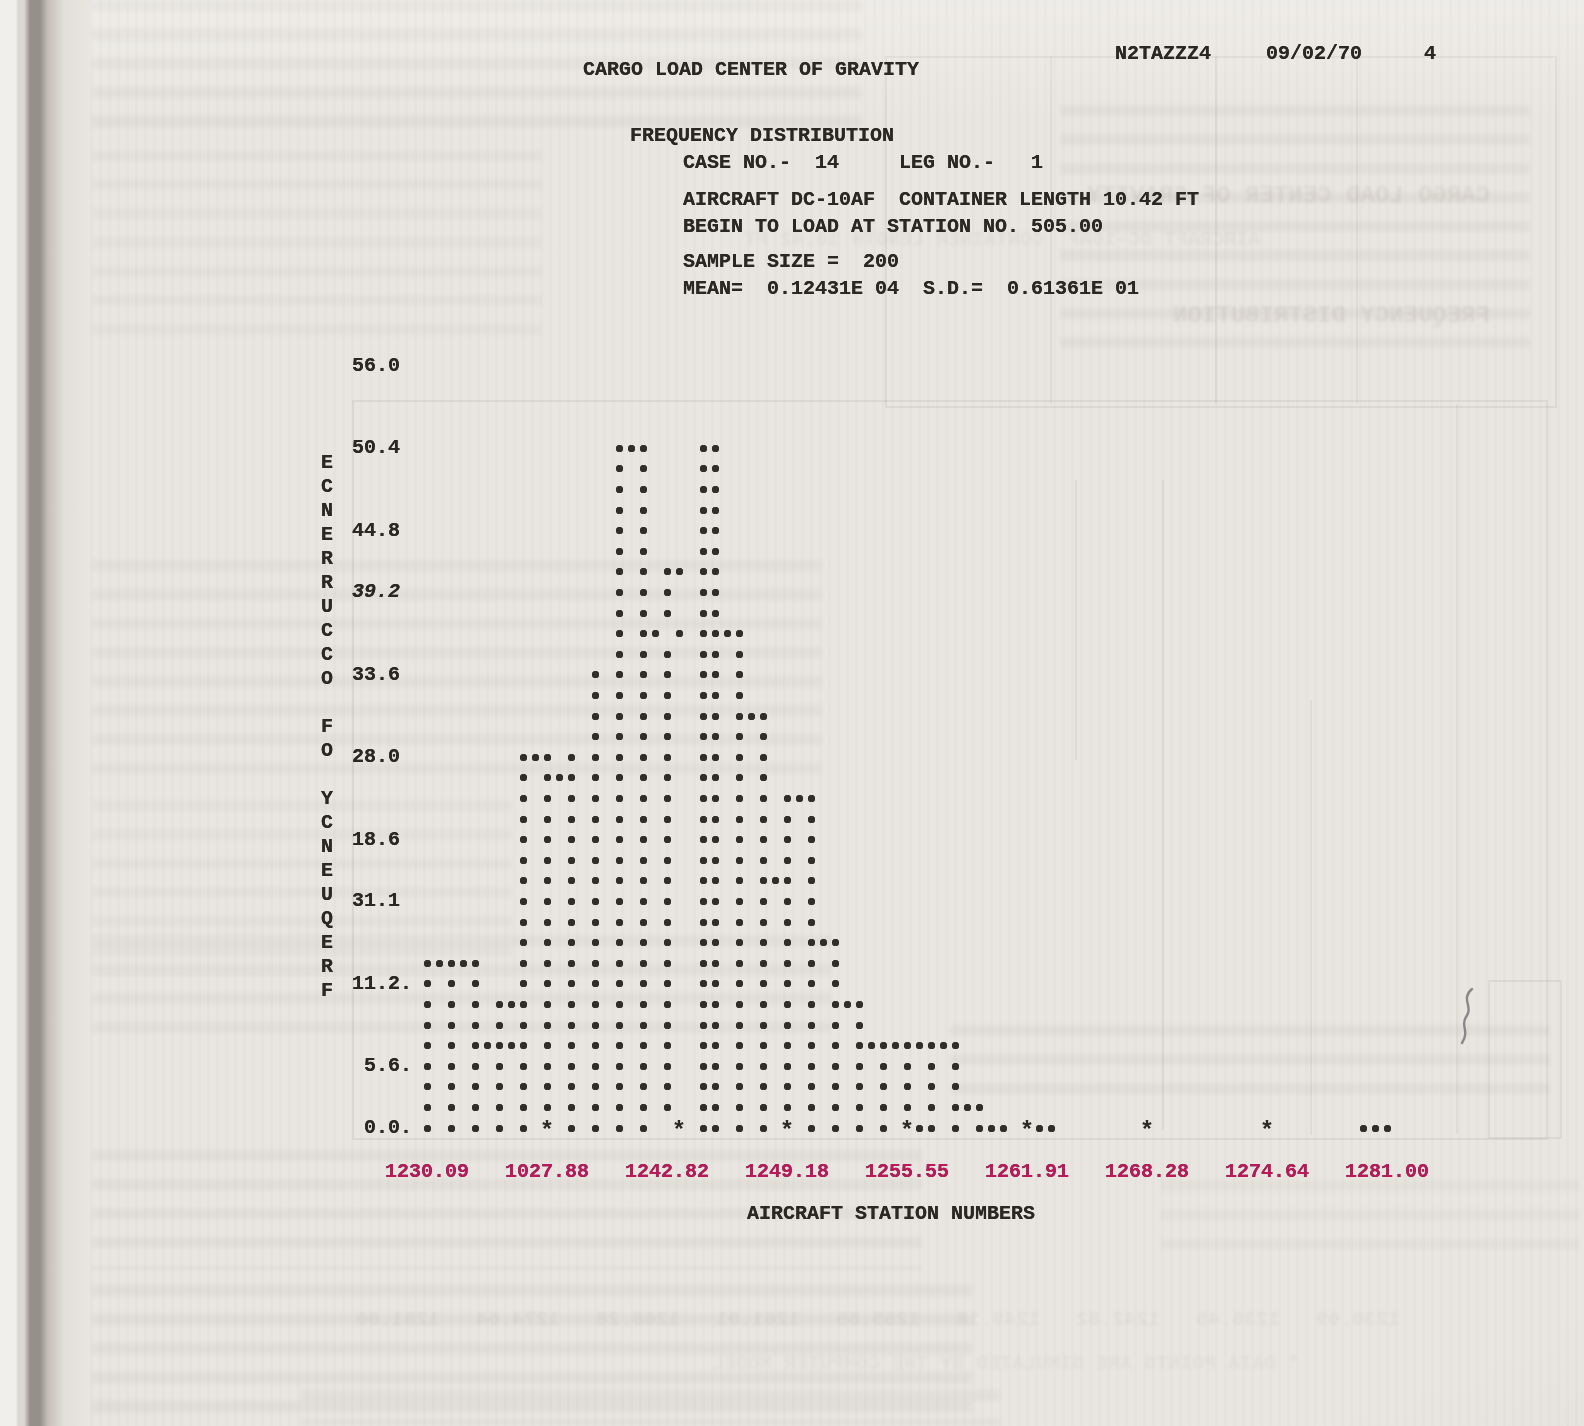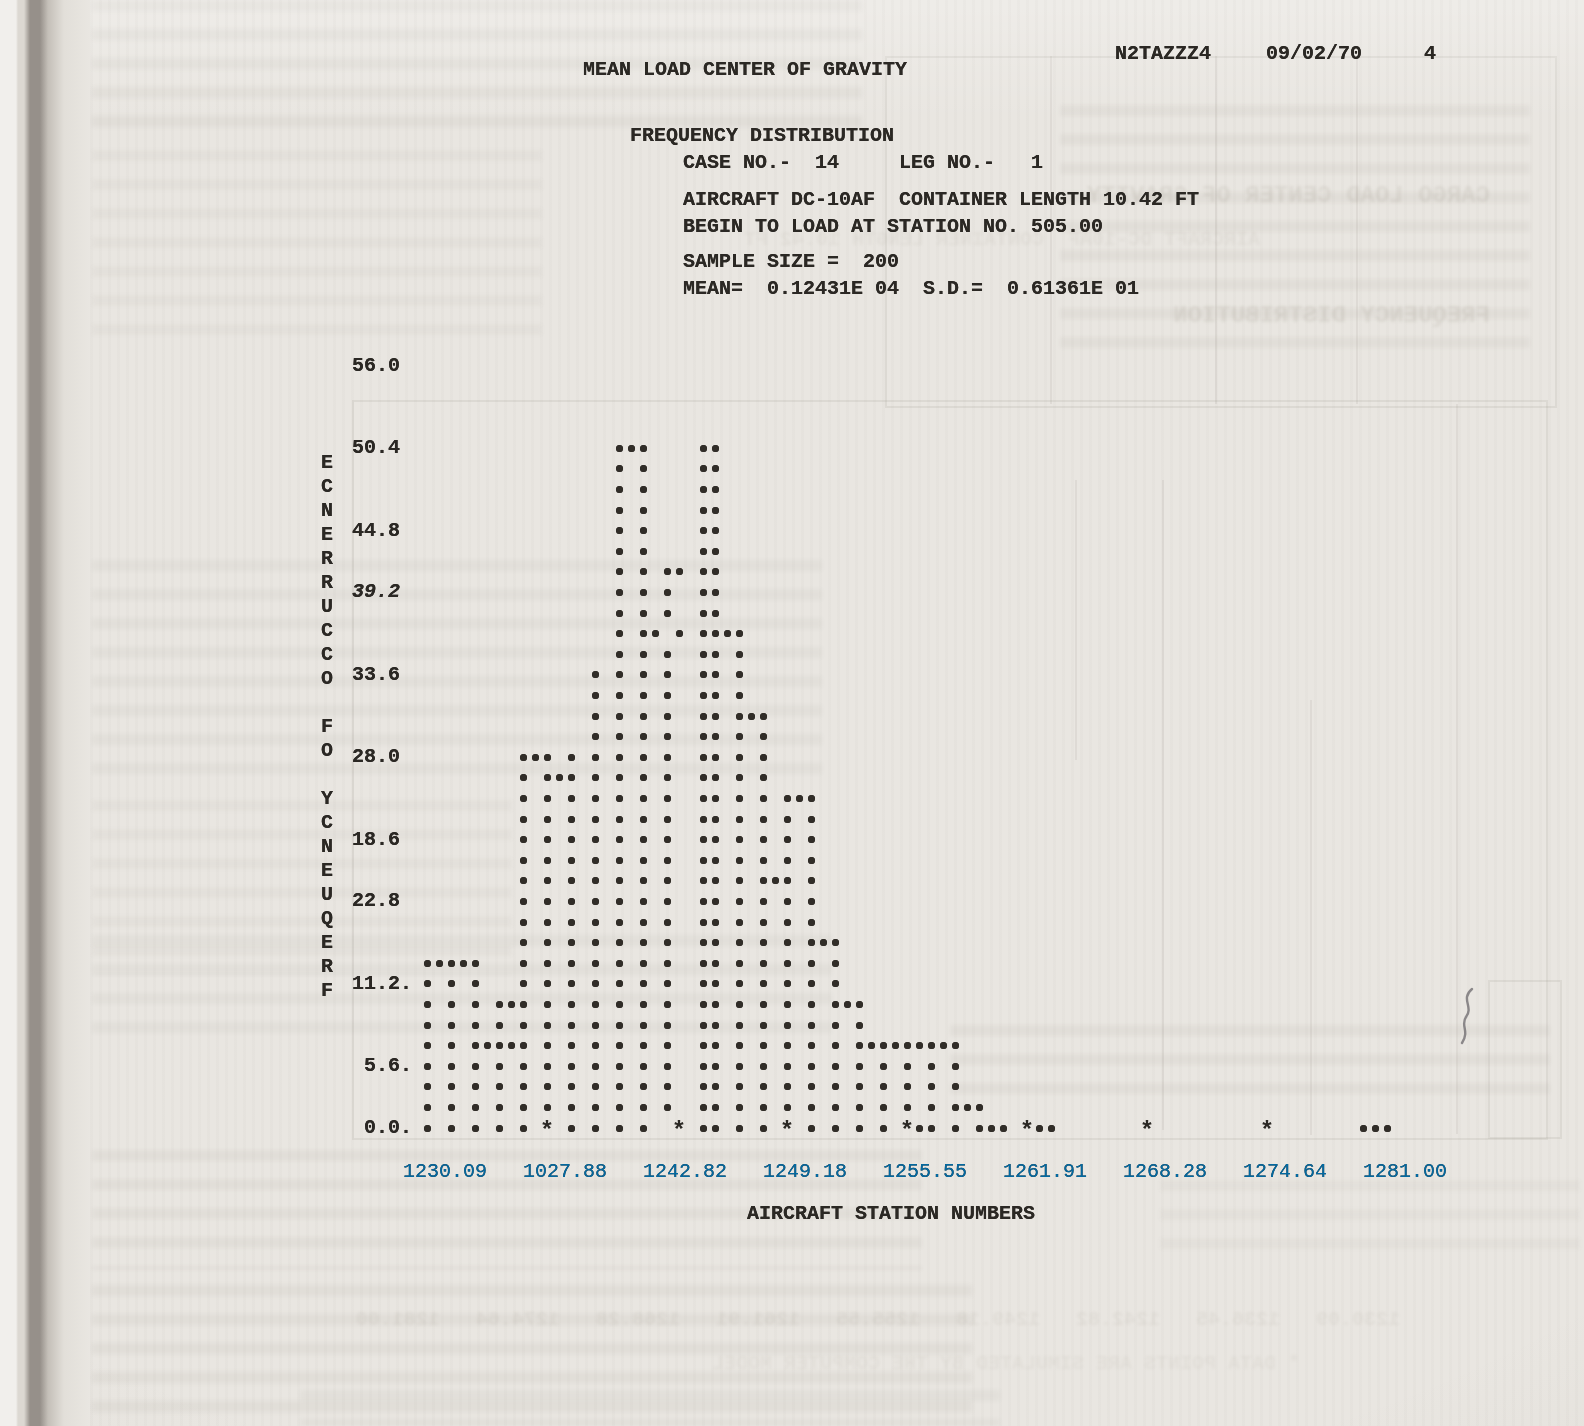--- a/index.html
+++ b/index.html
@@ -17,21 +17,21 @@
   }
   .page-edge{
     position:absolute; left:0; top:0; width:90px; height:100%;
     background:linear-gradient(90deg,#f1efec 0 16px,#dcd8d2 18px 24px,#96908a 30px 40px,#c4bfb8 48px,#e2dfd9 64px,#e9e6e1 90px);
   }
   .mono{ position:absolute; white-space:pre; font-weight:700; font-size:20px; color:#2b2824; letter-spacing:0; line-height:24px; text-shadow:0 0 0.5px #2b2824; }
   .dot{ position:absolute; width:7px; height:7px; border-radius:50%; background:#312d28; box-shadow:0 0 0.6px #312d28; }
   .star{ position:absolute; width:16px; text-align:center; font-family:"Liberation Mono",monospace; font-weight:700; font-size:24px; color:#2b2824; }
   .yletter{ position:absolute; width:14px; text-align:center; font-weight:700; font-size:20px; color:#2b2824; font-family:"Liberation Mono",monospace; text-shadow:0 0 0.5px #2b2824;}
   .ytick{ position:absolute; width:72px; text-align:right; font-weight:700; font-size:20px; color:#2b2824; font-family:"Liberation Mono",monospace; white-space:pre; text-shadow:0 0 0.5px #2b2824;}
-  .xtick{ position:absolute; width:120px; text-align:right; font-weight:400; font-size:20px; color:#0369a1; font-family:"Liberation Mono",monospace; white-space:pre; text-shadow:0 0 0.5px #2b2824;}
+  .xtick{ position:absolute; width:120px; text-align:center; font-weight:700; font-size:20px; color:#be185d; font-family:"Liberation Mono",monospace; white-space:pre; text-shadow:0 0 0.5px #2b2824;}
   
   .ghost, .gh-par, .gh-line, .gh-rect{ pointer-events:none; }
   .ghost{ position:absolute; color:#867e6f; opacity:0.12; filter:blur(1.6px); transform:scaleX(-1); font-family:"Liberation Mono",monospace; font-weight:700; white-space:pre; }
   .gh-par{ position:absolute; filter:blur(2.3px);
     background:repeating-linear-gradient(180deg, rgba(108,100,88,0.13) 0 11px, rgba(0,0,0,0) 11px 29px); }
   .gh-line{ position:absolute; background:#8b8478; opacity:0.11; }
   .gh-rect{ position:absolute; border:2px solid rgba(139,132,120,0.13); }
   .handmark{ position:absolute; }
 </style>
 </head>
@@ -76,21 +76,21 @@
     </svg>
   </div>
 
   <div class="paper-texture"></div>
   <div class="page-edge"></div>
 
   <div class="mono" style="left:1115px;top:42px;">N2TAZZZ4</div>
   <div class="mono" style="left:1266px;top:42px;">09/02/70</div>
   <div class="mono" style="left:1424px;top:42px;">4</div>
 
-  <div class="mono" style="left:583px;top:58px;">MEAN LOAD CENTER OF GRAVITY</div>
+  <div class="mono" style="left:583px;top:58px;">CARGO LOAD CENTER OF GRAVITY</div>
   <div class="mono" style="left:630px;top:124px;">FREQUENCY DISTRIBUTION</div>
   <div class="mono" style="left:683px;top:151px;">CASE NO.-  14     LEG NO.-   1</div>
   <div class="mono" style="left:683px;top:188px;">AIRCRAFT DC-10AF  CONTAINER LENGTH 10.42 FT</div>
   <div class="mono" style="left:683px;top:215px;">BEGIN TO LOAD AT STATION NO. 505.00</div>
   <div class="mono" style="left:683px;top:250px;">SAMPLE SIZE =  200</div>
   <div class="mono" style="left:683px;top:277px;">MEAN=  0.12431E 04  S.D.=  0.61361E 01</div>
 
   <div id="y-letters">
       <div class="yletter" style="left: 320px; top: 451px;">E</div>
       <div class="yletter" style="left: 320px; top: 475px;">C</div>
@@ -115,21 +115,21 @@
       <div class="yletter" style="left: 320px; top: 979px;">F</div>
     </div>
   <div id="y-ticks">
       <div class="ytick" style="left: 340px; top: 353.8px;">56.0 </div>
       <div class="ytick" style="left: 340px; top: 436.2px;">50.4 </div>
       <div class="ytick" style="left: 340px; top: 518.6px;">44.8 </div>
       <div class="ytick" style="left: 340px; top: 580.4px; font-style: italic;">39.2 </div>
       <div class="ytick" style="left: 340px; top: 662.8px;">33.6 </div>
       <div class="ytick" style="left: 340px; top: 745.2px;">28.0 </div>
       <div class="ytick" style="left: 340px; top: 827.6px;">18.6 </div>
-      <div class="ytick" style="left: 340px; top: 889.4px;">22.8 </div>
+      <div class="ytick" style="left: 340px; top: 889.4px;">31.1 </div>
       <div class="ytick" style="left: 340px; top: 971.8px;">11.2.</div>
       <div class="ytick" style="left: 340px; top: 1054.2px;">5.6.</div>
       <div class="ytick" style="left: 340px; top: 1116px;">0.0.</div>
     </div>
   <div id="plot-dots">
       <div class="dot" style="left: 423.5px; top: 1124.5px;"></div>
       <div class="dot" style="left: 447.5px; top: 1124.5px;"></div>
       <div class="dot" style="left: 471.5px; top: 1124.5px;"></div>
       <div class="dot" style="left: 495.5px; top: 1124.5px;"></div>
       <div class="dot" style="left: 519.5px; top: 1124.5px;"></div>

